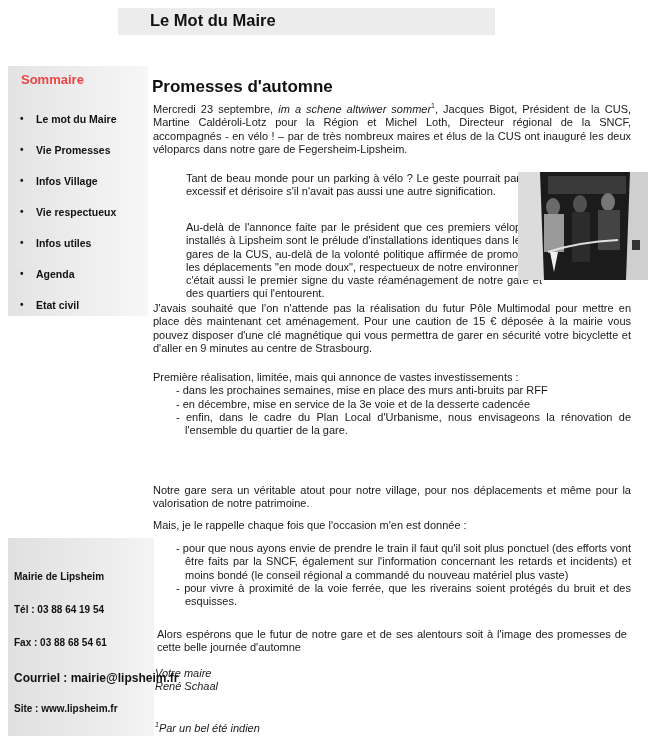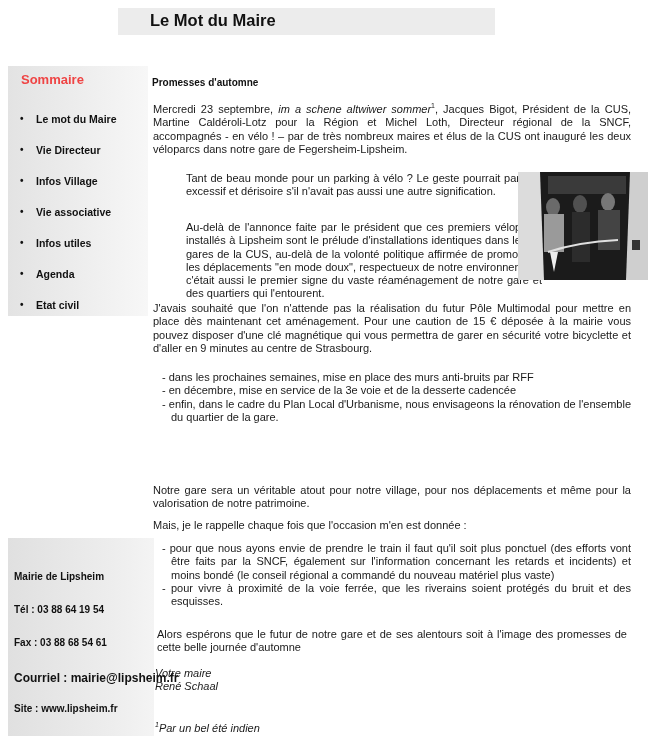--- a/index.html
+++ b/index.html
@@ -27,61 +27,61 @@
     font-size: 10.5px; font-weight: bold; color: #111; cursor: pointer;
   }
   .nav-item .bullet { width: 16px; font-size: 10px; }
   .sidebar-bottom {
     position: absolute; left: 8px; top: 538px; width: 146px; height: 198px;
     background: linear-gradient(90deg, #e0e0e0 0%, #ededed 70%, #f4f4f4 100%);
   }
   .contact { position: absolute; left: 14px; font-size: 10px; font-weight: bold; color: #111; }
   .contact.small { font-size: 12px; }
   .article-title {
-    position: absolute; left: 152px; top: 77px; font-size: 10px; font-weight: bold; color: #111;
+    position: absolute; left: 152px; top: 77px; font-size: 17px; font-weight: bold; color: #111;
   }
   .body-text {
     position: absolute; left: 153px; width: 478px; font-size: 11px; line-height: 13.3px;
     text-align: justify; color: #1a1a1a; margin: 0;
   }
   .body-text.narrow { width: 356px; margin-left: 33px; }
   .body-text i { font-style: italic; }
   .photo {
     position: absolute; left: 518px; top: 172px; width: 130px; height: 108px;
     background: #161616; overflow: hidden;
   }
   .dash-list { margin: 0; padding: 0; list-style: none; }
-  .dash-list li { padding-left: 12px; text-indent: -9px; margin-left: 6px; }
+  .dash-list li { padding-left: 12px; text-indent: -9px; margin-left: 20px; }
   .sig { position: absolute; left: 155px; font-size: 11px; font-style: italic; line-height: 13px; }
   sup { font-size: 7px; line-height: 0; }
 </style>
 </head>
 <body>
 
 <div class="header-bar"></div>
 <div class="header-title">Le Mot du Maire</div>
 
 <div class="sidebar-top"></div>
 <div class="sidebar-title">Sommaire</div>
 <ul class="nav-list">
   <li class="nav-item">
       <span class="bullet">•</span>
       <span>Le mot du Maire</span>
     </li>
   <li class="nav-item">
       <span class="bullet">•</span>
-      <span>Vie Directeur</span>
+      <span>Vie Promesses</span>
     </li>
   <li class="nav-item">
       <span class="bullet">•</span>
       <span>Infos Village</span>
     </li>
   <li class="nav-item">
       <span class="bullet">•</span>
-      <span>Vie associative</span>
+      <span>Vie respectueux</span>
     </li>
   <li class="nav-item">
       <span class="bullet">•</span>
       <span>Infos utiles</span>
     </li>
   <li class="nav-item">
       <span class="bullet">•</span>
       <span>Agenda</span>
     </li>
   <li class="nav-item">
@@ -119,20 +119,21 @@
     <rect x="80" y="38" width="22" height="40" fill="#444"></rect>
     <path d="M30 80 Q60 70 100 68" stroke="#e0e0e0" stroke-width="2" fill="none"></path>
     <polygon points="32,80 40,80 36,100" fill="#eeeeee"></polygon>
     <rect x="114" y="68" width="8" height="10" fill="#333"></rect>
   </svg>
 </div>
 
 <p class="body-text" style="top:302px">J'avais souhaité que l'on n'attende pas la réalisation du futur Pôle Multimodal  pour mettre en place dès maintenant cet aménagement. Pour une caution de 15 € déposée à la mairie vous pouvez disposer d'une clé magnétique qui vous permettra de garer en sécurité votre bicyclette et d'aller en 9 minutes au centre de Strasbourg.</p>
 
 <div class="body-text" style="top:371px">
+  <div>Première réalisation, limitée, mais qui annonce de vastes investissements :</div>
   <ul class="dash-list">
     <li>- dans les prochaines semaines, mise en place des murs anti-bruits par RFF</li>
     <li>- en décembre, mise en service de la 3e voie et de la desserte cadencée</li>
     <li>- enfin, dans le cadre du Plan Local d'Urbanisme, nous envisageons la rénovation de l'ensemble du quartier de la gare.</li>
   </ul>
 </div>
 
 <p class="body-text" style="top:484px">Notre gare sera un véritable atout pour notre village, pour nos déplacements et même pour la valorisation de notre patrimoine.</p>
 
 <p class="body-text" style="top:519px">Mais, je le rappelle chaque fois que l'occasion m'en est donnée :</p>

